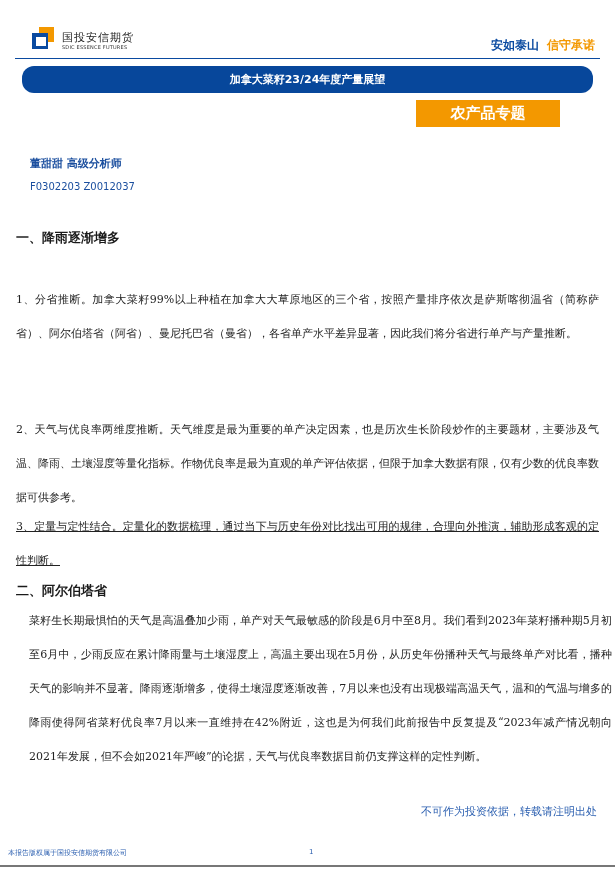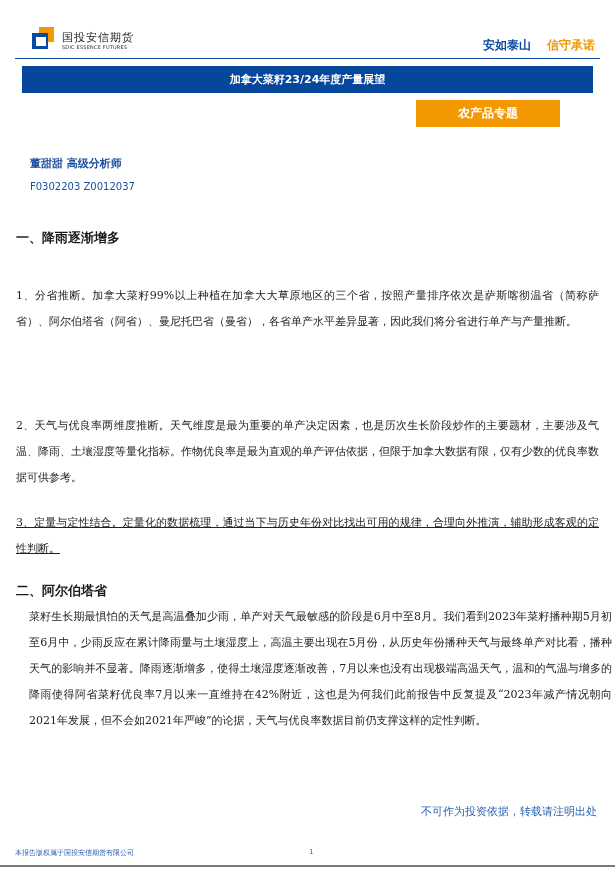--- a/index.html
+++ b/index.html
@@ -5,29 +5,29 @@
   html, body { margin:0; padding:0; background:#ffffff; }
   body { width:615px; height:870px; position:relative; overflow:hidden; font-family:"DejaVu Sans", sans-serif; color:#222; }
   .logo { position:absolute; left:32px; top:27px; width:22px; height:22px; }
   .logo .sq-orange { position:absolute; left:7px; top:0; width:15px; height:15px; background:#f39800; }
   .logo .sq-blue { position:absolute; left:0; top:6px; width:16px; height:16px; background:#0a4aa0; }
   .logo .sq-white { position:absolute; left:4px; top:10px; width:10px; height:9px; background:#fff; }
   .brand-cn { position:absolute; left:62px; top:30px; font-size:11px; color:#1a1a1a; letter-spacing:1px; }
   .brand-en { position:absolute; left:62px; top:44px; font-size:5px; color:#333; letter-spacing:0.2px; }
   .slogan { position:absolute; right:20px; top:37px; font-size:12px; font-weight:bold; }
   .slogan .a { color:#0a4aa0; }
-  .slogan .b { color:#f39800; margin-left:16px; }
+  .slogan .b { color:#f39800; margin-left:8px; }
   .hr-top { position:absolute; left:15px; right:15px; top:58px; height:1px; background:#0a4aa0; }
-  .title-bar { position:absolute; left:22px; right:22px; top:66px; height:27px; background:#07479b; color:#fff; font-size:11px; font-weight:bold; text-align:center; line-height:27px; }
-  .tag { position:absolute; left:416px; top:100px; width:144px; height:27px; background:#f39800; color:#fff; font-size:12px; font-weight:bold; text-align:center; line-height:27px; }
+  .title-bar { position:absolute; left:22px; right:22px; top:66px; height:27px; background:#07479b; color:#fff; font-size:11px; font-weight:bold; text-align:center; line-height:27px;border-radius:12px; }
+  .tag { position:absolute; left:416px; top:100px; width:144px; height:27px; background:#f39800; color:#fff; font-size:15px; font-weight:bold; text-align:center; line-height:27px; }
   .author { position:absolute; left:30px; top:156px; font-size:11px; font-weight:bold; color:#1a4e9e; font-family:"DejaVu Serif", serif; }
   .cert { position:absolute; left:30px; top:181px; font-size:10px; color:#1a4e9e; }
   .h1 { position:absolute; left:16px; font-size:13px; font-weight:bold; color:#1a1a1a; font-family:"DejaVu Serif", serif; }
-  .para { position:absolute; left:16px; width:583px; font-size:11px; line-height:26px; color:#222; font-family:"DejaVu Serif", serif; text-align:justify; }
-  .footer-l { position:absolute; left:15px; top:848px; font-size:7px; color:#2b5fb0; }
+  .para { position:absolute; left:16px; width:583px; font-size:11px; line-height:34px; color:#222; font-family:"DejaVu Serif", serif; text-align:justify; }
+  .footer-l { position:absolute; left:8px; top:848px; font-size:7px; color:#2b5fb0; }
   .footer-c { position:absolute; left:309px; top:848px; font-size:7px; color:#2b5fb0; }
   .footer-r { position:absolute; right:18px; top:804px; font-size:11px; color:#2b5fb0;text-align:center; }
   .hr-bottom { position:absolute; left:0; right:0; top:865px; height:2px; background:#777; }
 </style>
 </head>
 <body>
 
 <div class="logo">
   <div class="sq-orange"></div>
   <div class="sq-blue"></div>

